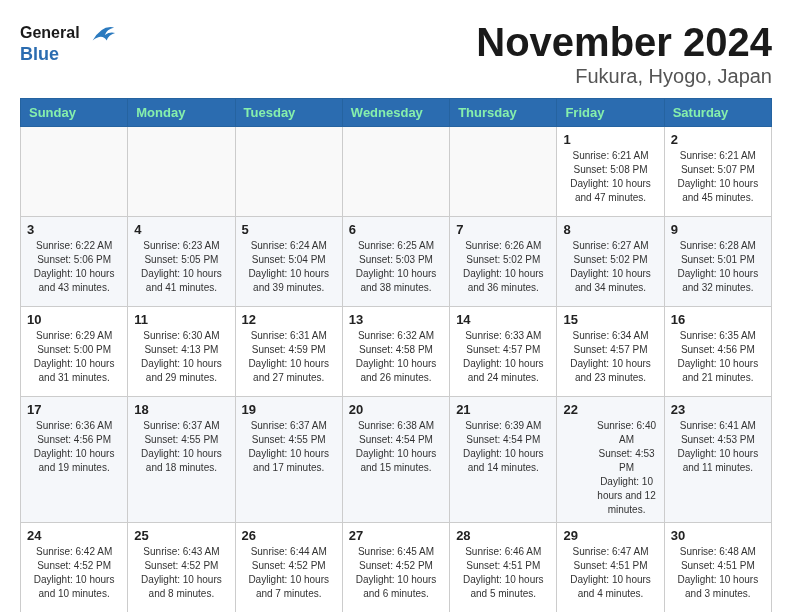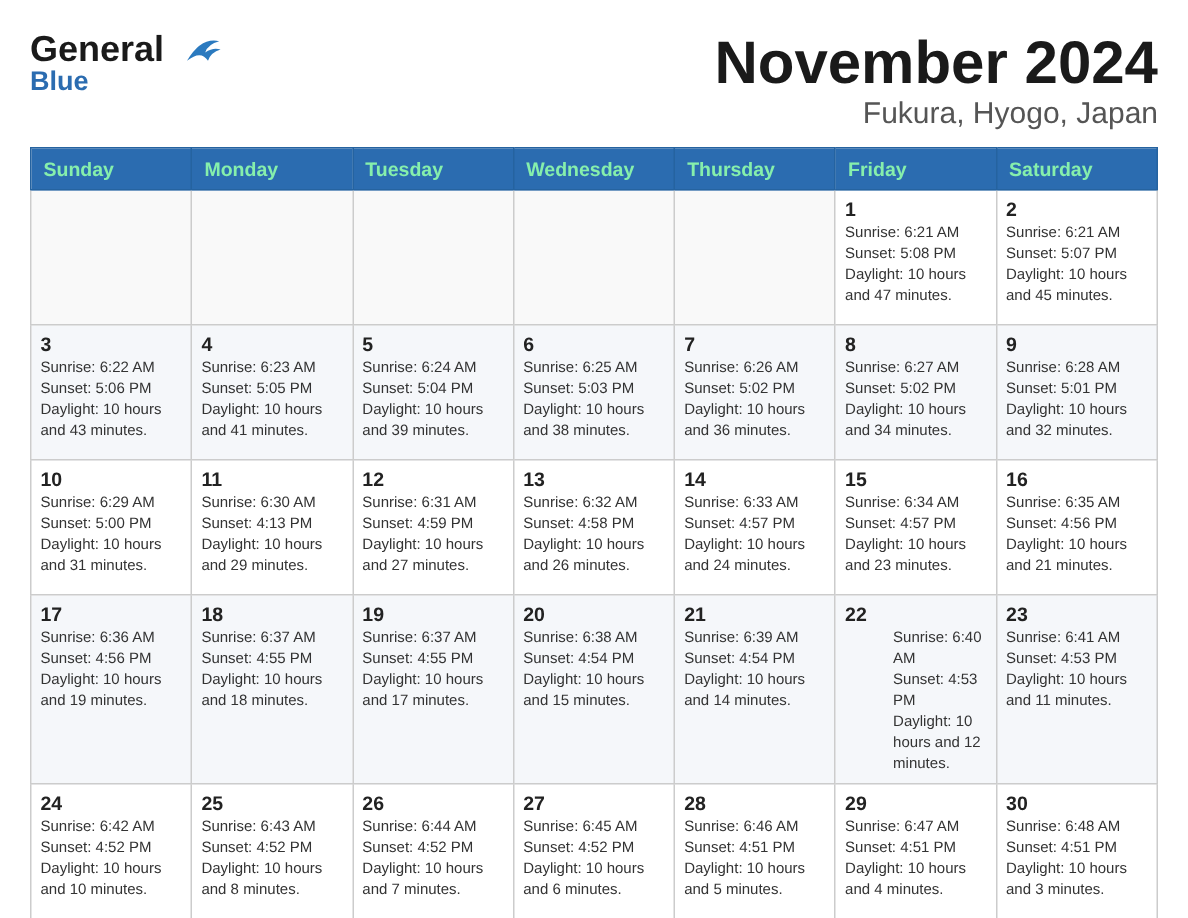--- a/index.html
+++ b/index.html
@@ -70,30 +70,31 @@
     .day-num {
       font-size: 13px;
       font-weight: bold;
       display: block;
       margin-bottom: 2px;
     }
     .day-info {
       font-size: 10px;
       color: #333;
       line-height: 1.4;
+      text-align: center;
     }
   </style>
 </head>
 <body>
 
 <div class="header">
   <div class="logo">
     <div>
       <div style="display:flex;align-items:center;">
-        <div style="font-size:24px;font-weight:bold;line-height:1.1;">
+        <div style="font-size:16px;font-weight:bold;line-height:1.1;">
           <span style="color:#1a1a1a;">General</span>
           <svg class="logo-icon" viewBox="0 0 30 30" style="display:inline-block;vertical-align:middle;">
             <path d="M5 22 Q15 5 28 8 Q20 10 18 16 Q24 12 29 14 Q22 16 20 22 Q15 14 5 22Z" fill="#2b7abf"></path>
           </svg>
         </div>
       </div>
       <div style="font-size:18px;font-weight:bold;color:#2b6cb0;margin-top:-4px;">Blue</div>
     </div>
   </div>
   <div class="title-block">

